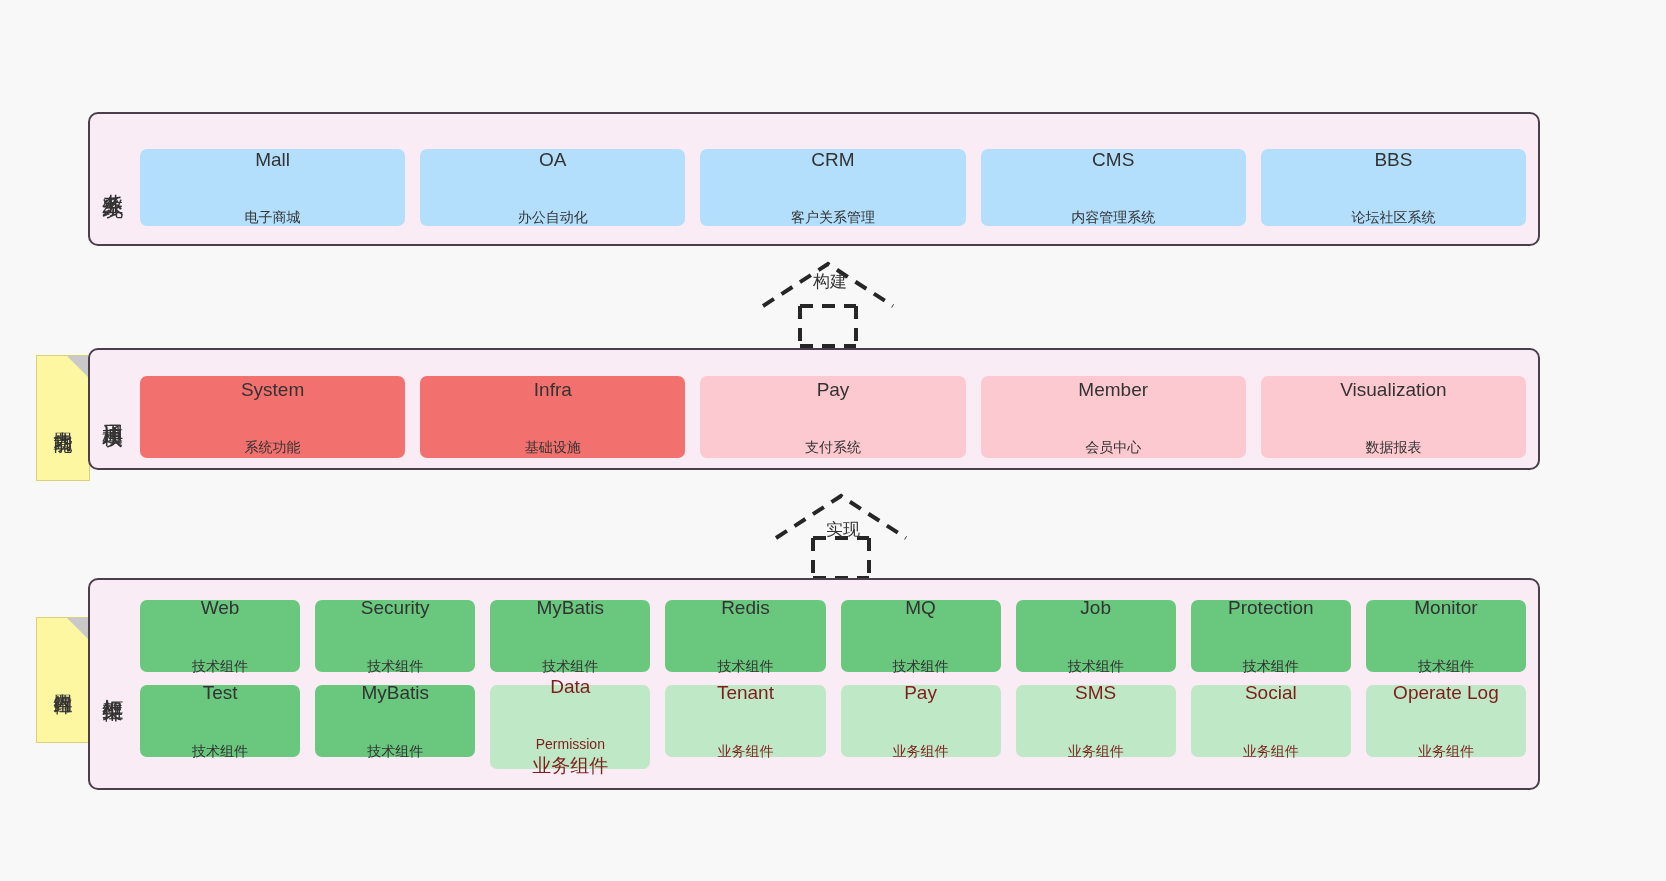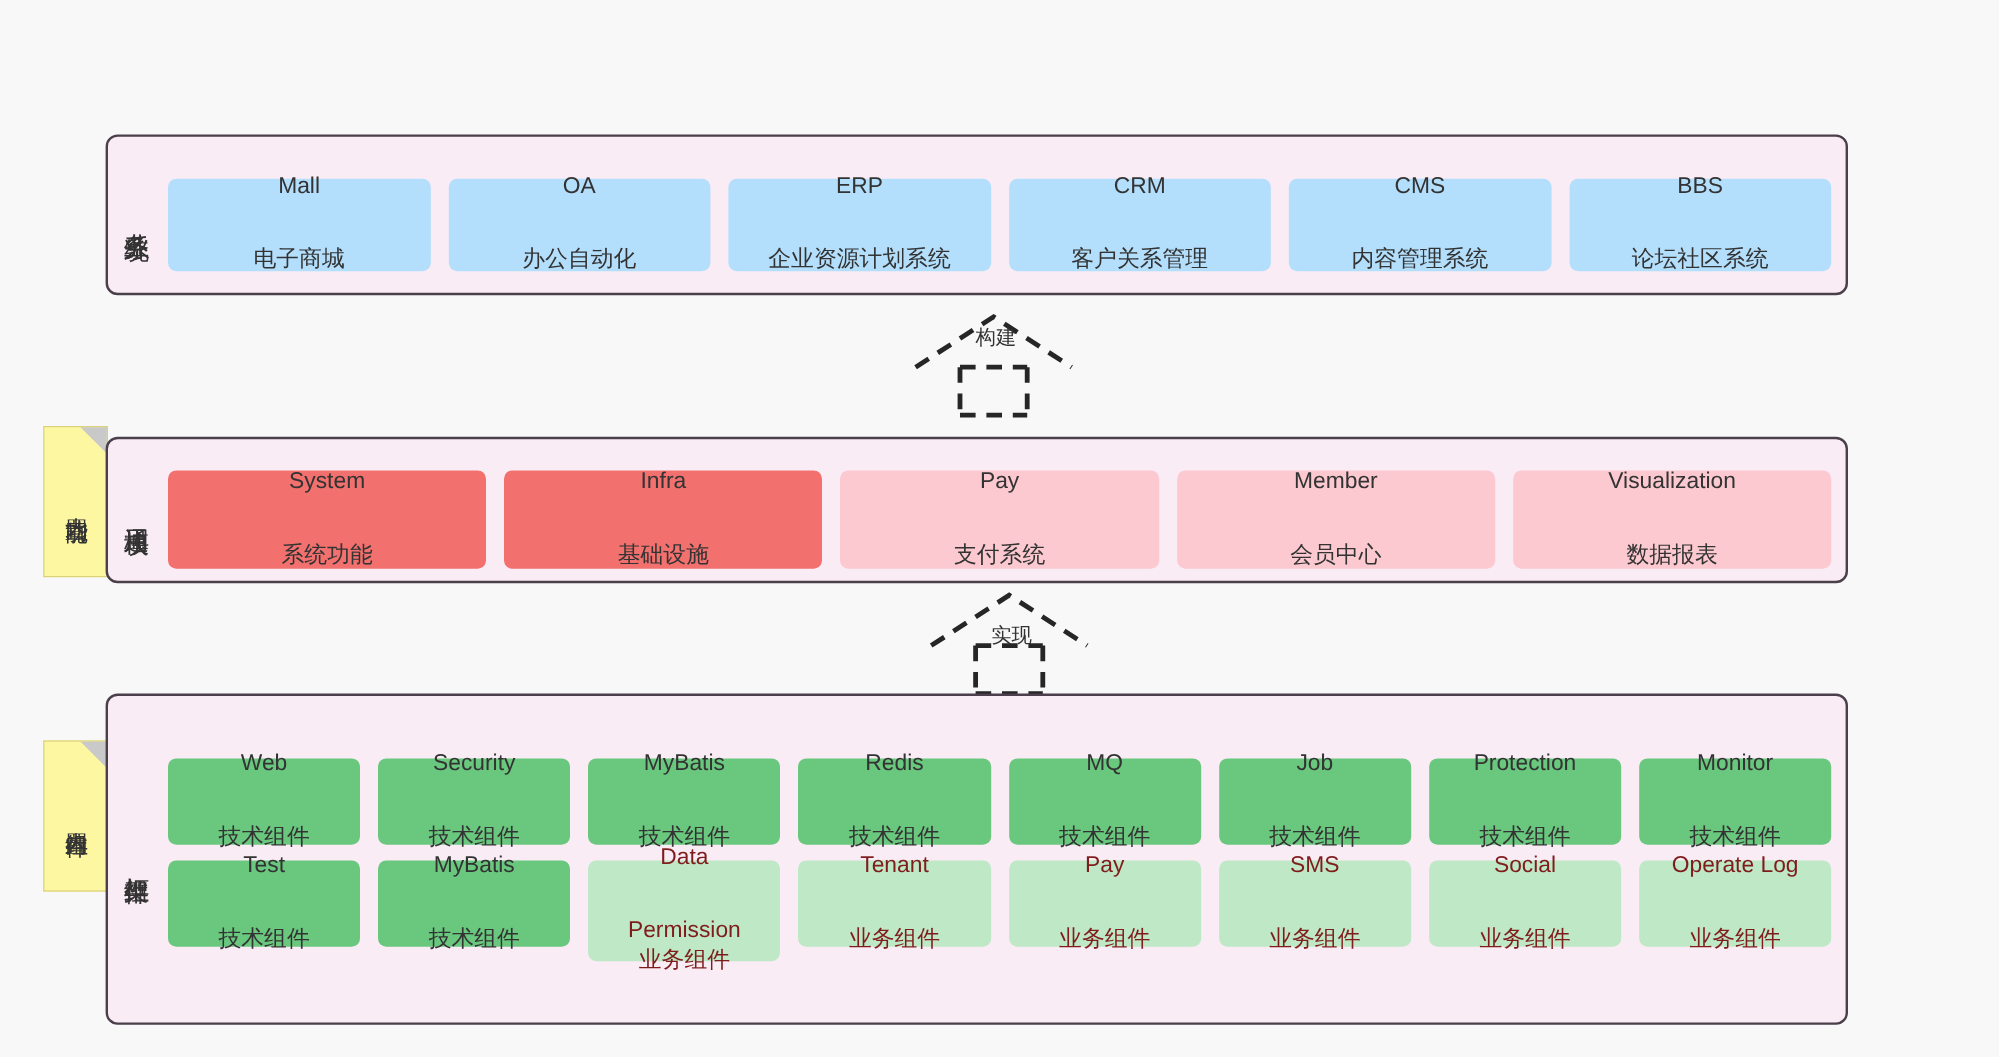--- a/index.html
+++ b/index.html
@@ -66,21 +66,21 @@
     display:flex;
     flex-direction:column;
     align-items:center;
     justify-content:center;
     text-align:center;
     line-height:1.3;
     box-sizing:border-box;
     user-select:none;
   }
   .card .t1{font-size:19px;}
-  .card .t2{font-size:19px;margin-top:36px;}
+  .card .t2{font-size:14px;margin-top:36px;}
   .card .t3{font-size:19px;}
 
   .h-biz{height:77px;}
   .h-mod{height:82px;}
   .h-fw{height:72px;}
   .h-fw-tall{height:84px;}
 
   .c-blue{background:#b3dffc;color:#333;}
   .c-red{background:#f2706e;color:#333;}
   .c-pink{background:#fbc9cf;color:#333;}
@@ -136,24 +136,20 @@
       <div class="card c-blue h-biz">
         <div class="t1">Mall</div>
         <div class="t2">电子商城</div>
       </div>
 
       <div class="card c-blue h-biz">
         <div class="t1">OA</div>
         <div class="t2">办公自动化</div>
       </div>
 
-      <div class="card c-blue h-biz">
-        <div class="t1">ERP</div>
-        <div class="t2">企业资源计划系统</div>
-      </div>
 
       <div class="card c-blue h-biz">
         <div class="t1">CRM</div>
         <div class="t2">客户关系管理</div>
       </div>
 
       <div class="card c-blue h-biz">
         <div class="t1">CMS</div>
         <div class="t2">内容管理系统</div>
       </div>
@@ -172,21 +168,21 @@
       <path d="M45 48 L45 90 M101 48 L101 90 M45 48 L101 48 M45 88 L101 88" fill="none" stroke="#262626" stroke-width="4" stroke-dasharray="13,9"></path>
     </svg>
     <div class="conn-label" style="left:58px;top:12px;">构建</div>
   </div>
 
   <div class="note" style="left:36px;top:355px;width:54px;height:126px;">
     <span class="fold"></span>
     <span>内置功能</span>
   </div>
 
-  <div class="layer" style="left:88px;top:364px;width:1452px;height:122px;">
+  <div class="layer" style="left:88px;top:348px;width:1452px;height:122px;">
     <div class="layer-title">通用模块</div>
     <div class="layer-body">
 
       <div class="card c-red h-mod">
         <div class="t1">System</div>
         <div class="t2">系统功能</div>
       </div>
 
       <div class="card c-red h-mod">
         <div class="t1">Infra</div>
@@ -218,21 +214,21 @@
       <path d="M45 48 L45 90 M101 48 L101 90 M45 48 L101 48 M45 88 L101 88" fill="none" stroke="#262626" stroke-width="4" stroke-dasharray="13,9"></path>
     </svg>
     <div class="conn-label" style="left:58px;top:28px;">实现</div>
   </div>
 
   <div class="note" style="left:36px;top:617px;width:54px;height:126px;">
     <span class="fold"></span>
     <span>内置组件</span>
   </div>
 
-  <div class="layer" style="left:88px;top:578px;width:1452px;height:276px;">
+  <div class="layer" style="left:88px;top:578px;width:1452px;height:212px;">
     <div class="layer-title">框架组件</div>
     <div class="layer-body two-rows">
 
       <div class="row">
         <div class="card c-green h-fw">
           <div class="t1">Web</div>
           <div class="t2">技术组件</div>
         </div>
         <div class="card c-green h-fw">
           <div class="t1">Security</div>

